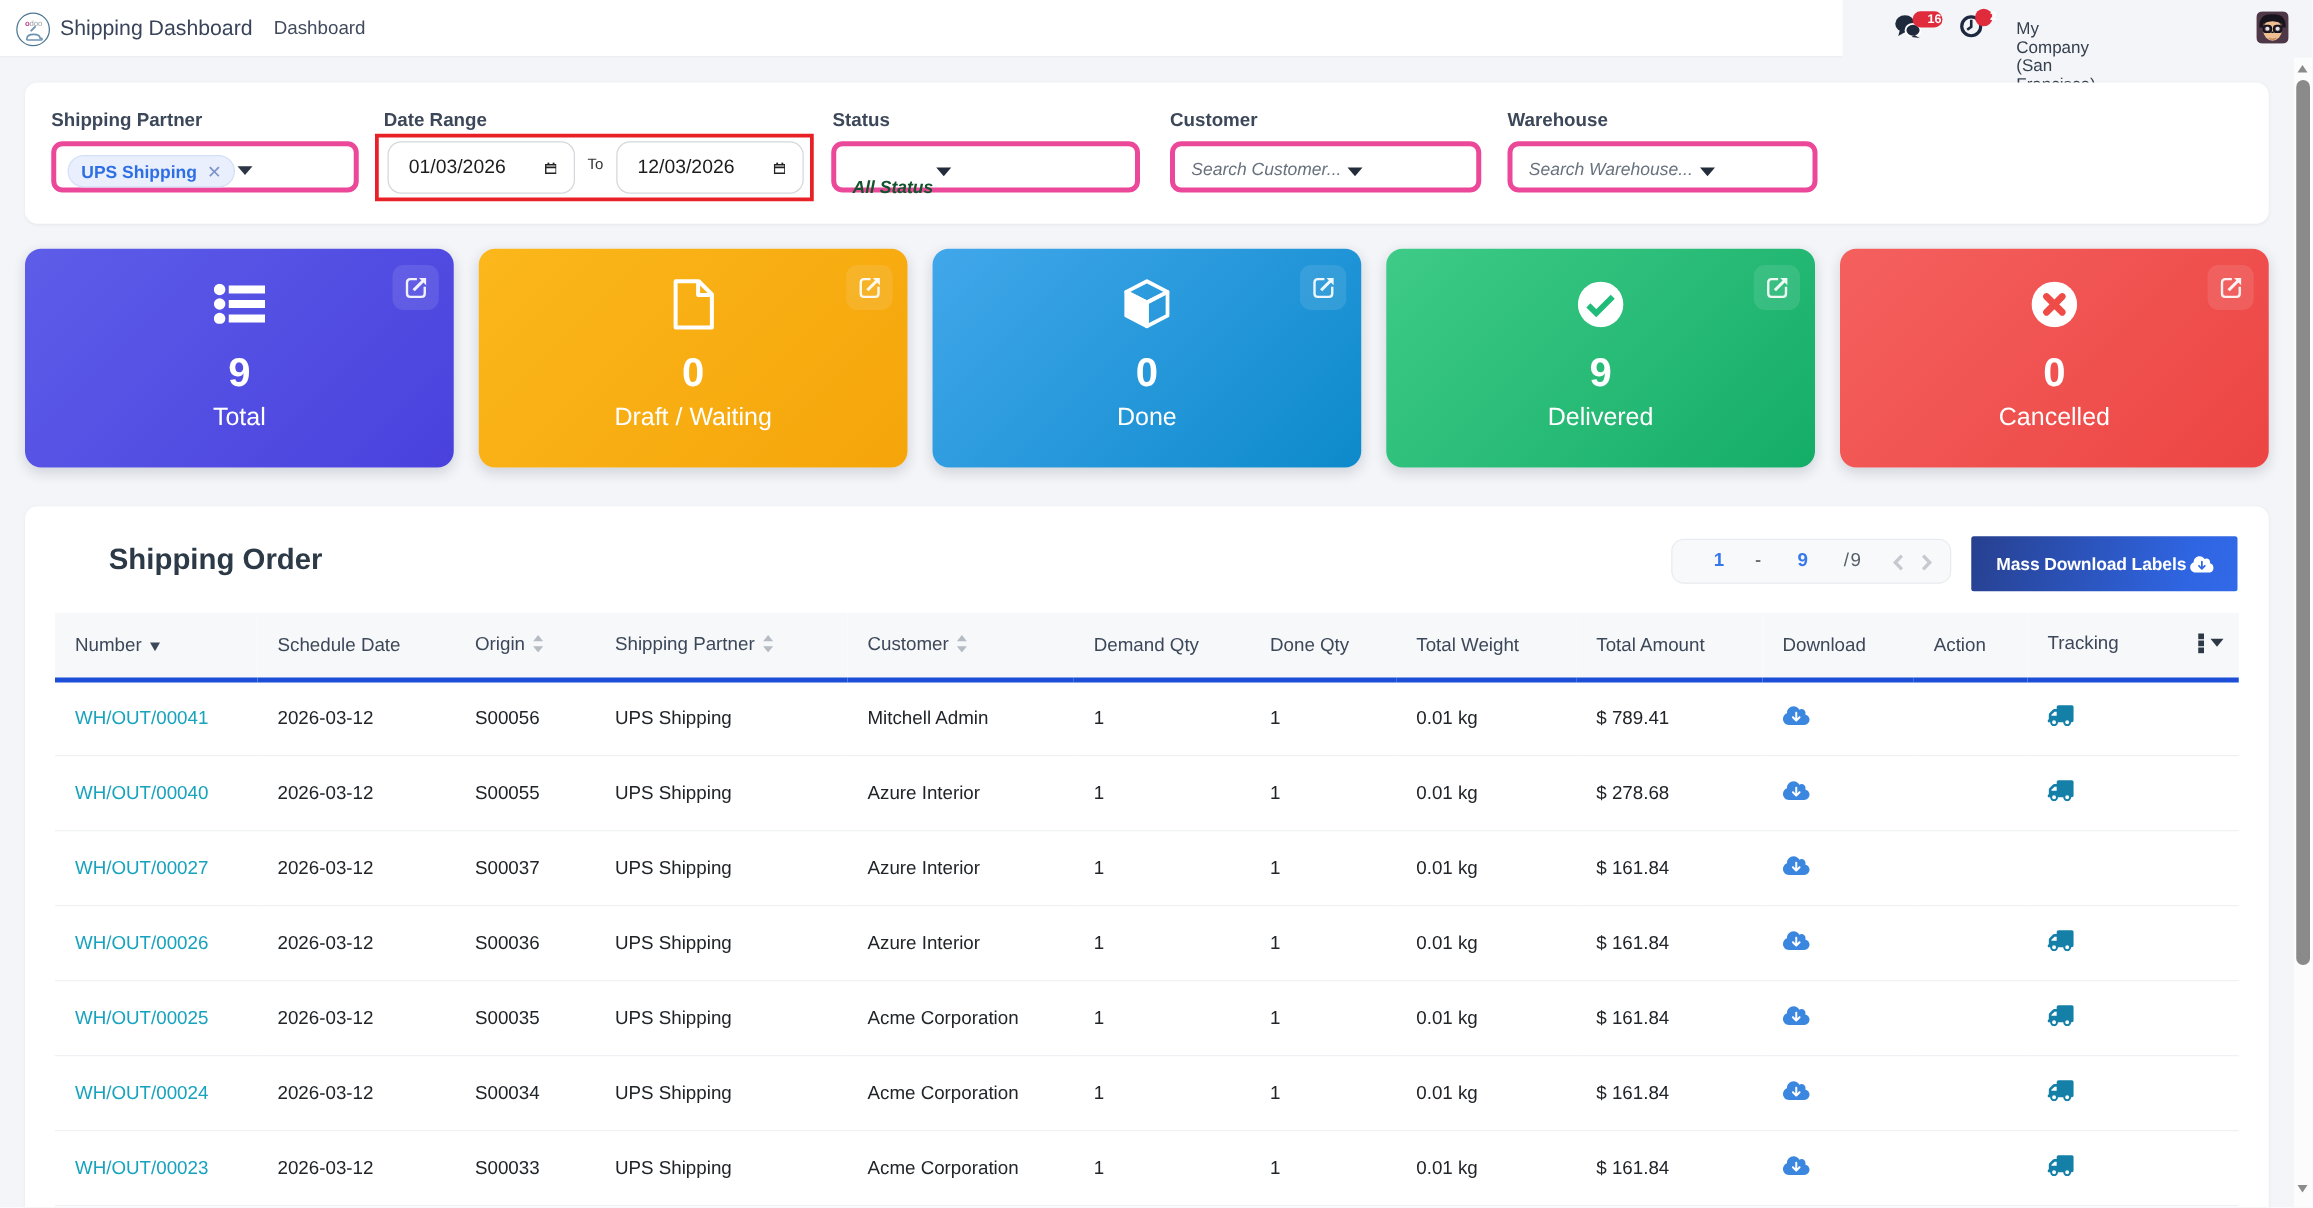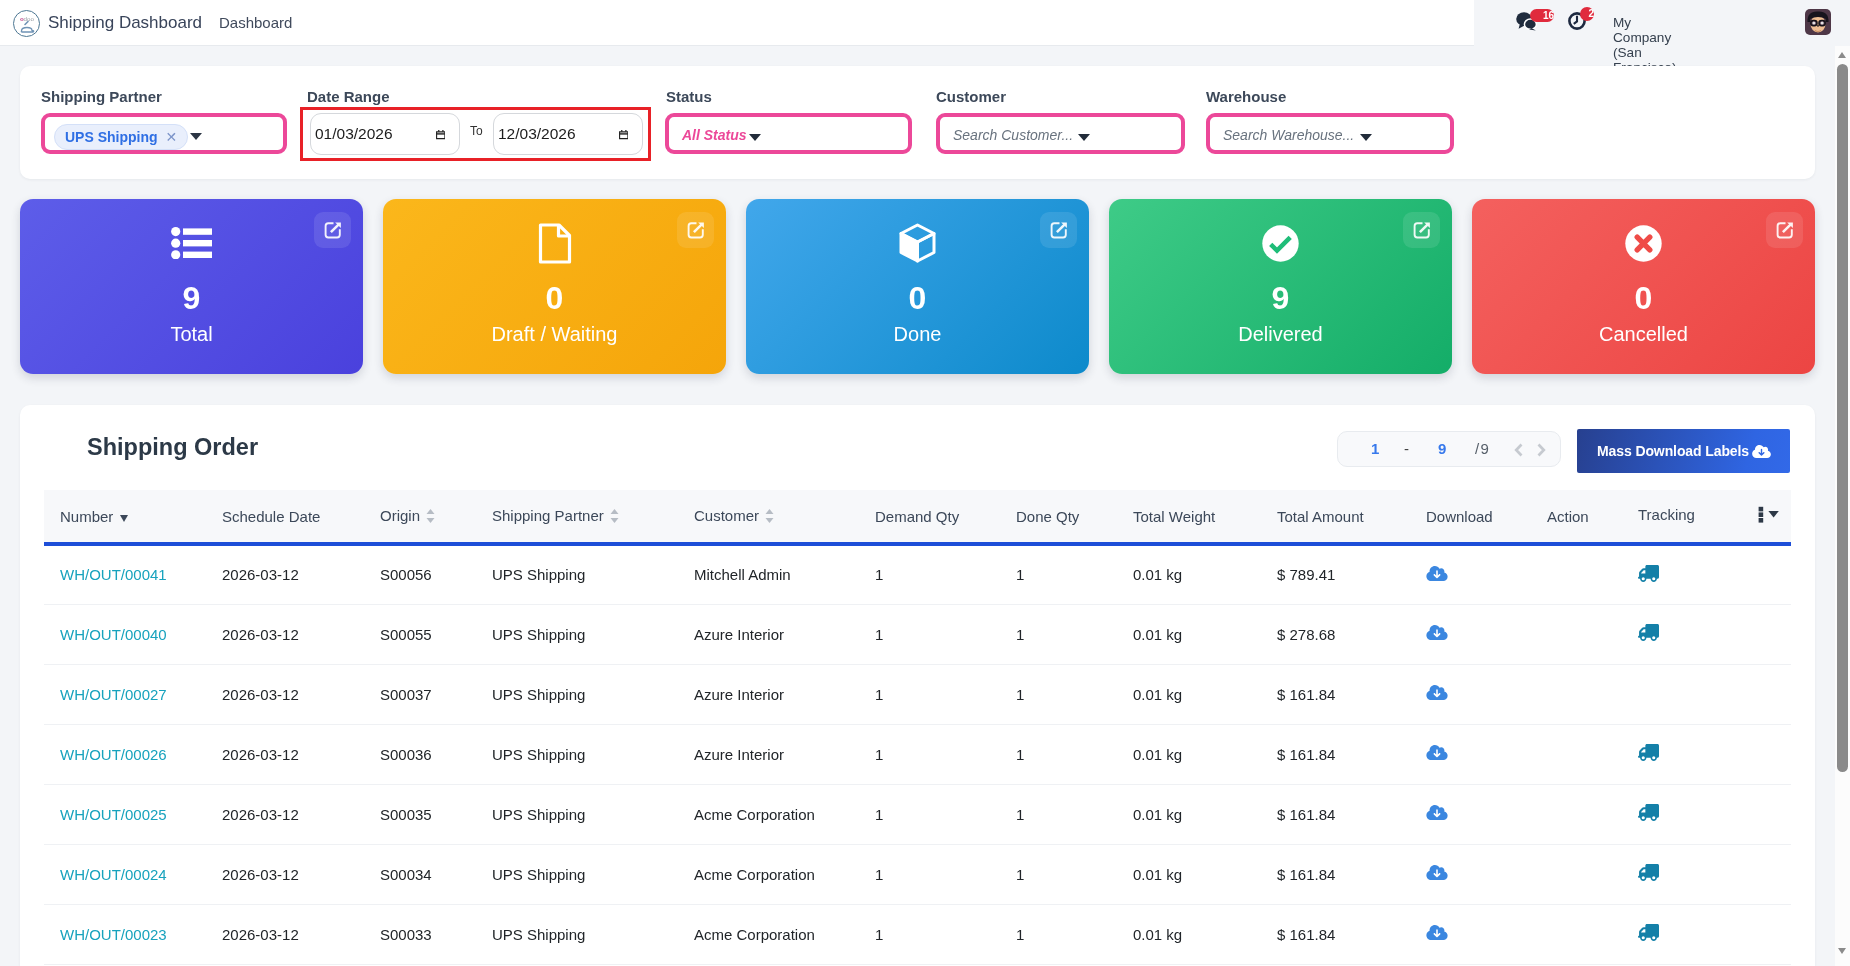--- a/index.html
+++ b/index.html
@@ -7,35 +7,35 @@
 body { font-family:"Liberation Sans", sans-serif; background:#f3f5f8; }
 .root { position:relative; width:1850px; height:966px; overflow:hidden; }
 
 
 .nav { position:absolute; left:0; top:0; width:1474px; height:46px; background:#fff; border-bottom:1px solid #e7eaee; }
 .logo { position:absolute; left:13px; top:10px; width:27px; height:27px; border-radius:50%; border:1.4px solid #4d7793; }
 .navtitle { position:absolute; left:48px; top:13px; font-size:17px; font-weight:500; color:#39445a; }
 .navitem { position:absolute; left:219px; top:14px; font-size:15px; font-weight:500; color:#404a5c; }
 .msgicon { position:absolute; left:1516px; top:12px; }
 .clockicon { position:absolute; left:1568px; top:12px; }
-.badge { position:absolute; background:#e02b3d; color:#fff; font-size:11px; font-weight:700; border-radius:9px; text-align:right; line-height:15px; }
+.badge { position:absolute; background:#e02b3d; color:#fff; font-size:11px; font-weight:700; border-radius:9px; text-align:left; line-height:15px;padding-left:12px; }
 .badge16 { left:1530px; top:9px; width:24px; height:13px; border-radius:7px; font-size:10px; line-height:13px; }
 .badge2 { left:1580px; top:7px; width:14px; height:14px; border-radius:50%; font-size:10px; line-height:14px; }
 .company { position:absolute; left:1613px; top:15px; font-size:13.6px; color:#36414f; }
 .avatar { position:absolute; left:1805px; top:9px; width:26px; height:26px; border-radius:5px; overflow:hidden; }
 
 
 .filtercard { position:absolute; left:20px; top:66px; width:1795px; height:113px; background:#fff; border-radius:10px; box-shadow:0 1px 3px rgba(25,35,50,.06); }
 .flabel { position:absolute; top:22px; font-size:15px; font-weight:700; color:#3c4859; }
 .fbox { position:absolute; top:47px; height:41px; background:#fff; border:4px solid #ec4899; border-radius:9px; }
 .tag { position:absolute; left:9px; top:7px; height:26px; background:#e9effc; border:1px solid #d4e0f8; border-radius:13px; padding:0 10px; font-size:14px; font-weight:700; color:#2f6fe4; line-height:24px; }
 .tag .x { color:#7c94c9; font-weight:400; margin-left:8px; font-size:14px; }
 .caret { display:inline-block; width:0; height:0; border-left:6px solid transparent; border-right:6px solid transparent; border-top:7px solid #2b3544; vertical-align:middle; }
 .redbox { position:absolute; left:280px; top:41px; width:351px; height:54px; border:3px solid #e82127; background:#fff; }
-.dinput { position:absolute; top:3px; width:150px; height:42px; border:1px solid #d5d8dc; border-radius:11px; font-size:15.5px; color:#1c1c1c; padding-left:4px; line-height:40px; white-space:nowrap; }
+.dinput { position:absolute; top:3px; width:150px; height:42px; border:1px solid #d5d8dc; border-radius:11px; font-size:15.5px; color:#1c1c1c; padding-left:16px; line-height:40px; white-space:nowrap; }
 .calico { position:absolute; right:14px; top:14px; width:9.5px; height:13px; }
 .fto { position:absolute; top:14px; font-size:12px; color:#333; }
 .placeholder { font-style:italic; color:#68727e; font-size:14px; }
 
 
 .kpi { position:absolute; top:199px; width:343px; height:175px; border-radius:13px; color:#fff; box-shadow:0 4px 10px rgba(30,40,60,.16); }
 .kpi .linkbtn { position:absolute; right:12px; top:13px; width:37px; height:36px; border-radius:9px; background:rgba(255,255,255,.10); }
 .kpi .icon { position:absolute; left:0; right:0; top:22px; height:44px; display:flex; align-items:center; justify-content:center; }
 .kpi .num { position:absolute; left:0; right:0; top:81px; text-align:center; font-size:32px; font-weight:700; }
 .kpi .lbl { position:absolute; left:0; right:0; top:124px; text-align:center; font-size:20px; }
@@ -138,21 +138,21 @@
             <path d="M1 3.5 h14 v11.5 h-14 Z" fill="none" stroke="#222" stroke-width="1.9"></path>
             <path d="M1 7 h14" stroke="#222" stroke-width="2.4"></path>
             <rect x="3.4" y="0.6" width="2.4" height="2.6" fill="#222"></rect>
             <rect x="10.4" y="0.6" width="2.4" height="2.6" fill="#222"></rect>
           </svg>
       </div>
     </div>
 
     <div class="flabel" style="left:646px;">Status</div>
     <div class="fbox" style="left:645px; width:247px;">
-      <span class="placeholder" style="position:absolute; left:13px; top:10px; font-weight:700; color:#ec4899;">All Status</span>
+      <span class="placeholder" style="position:absolute; left:13px; top:24px; font-weight:700; color:#14532d;">All Status</span>
       <span class="caret" style="position:absolute; left:80px; top:17px; border-top-color:#222c3a;"></span>
     </div>
 
     <div class="flabel" style="left:916px;">Customer</div>
     <div class="fbox" style="left:916px; width:249px;">
       <span class="placeholder" style="position:absolute; left:13px; top:10px;">Search Customer...</span>
       <span class="caret" style="position:absolute; left:138px; top:17px; border-top-color:#222c3a;"></span>
     </div>
 
     <div class="flabel" style="left:1186px;">Warehouse</div>

